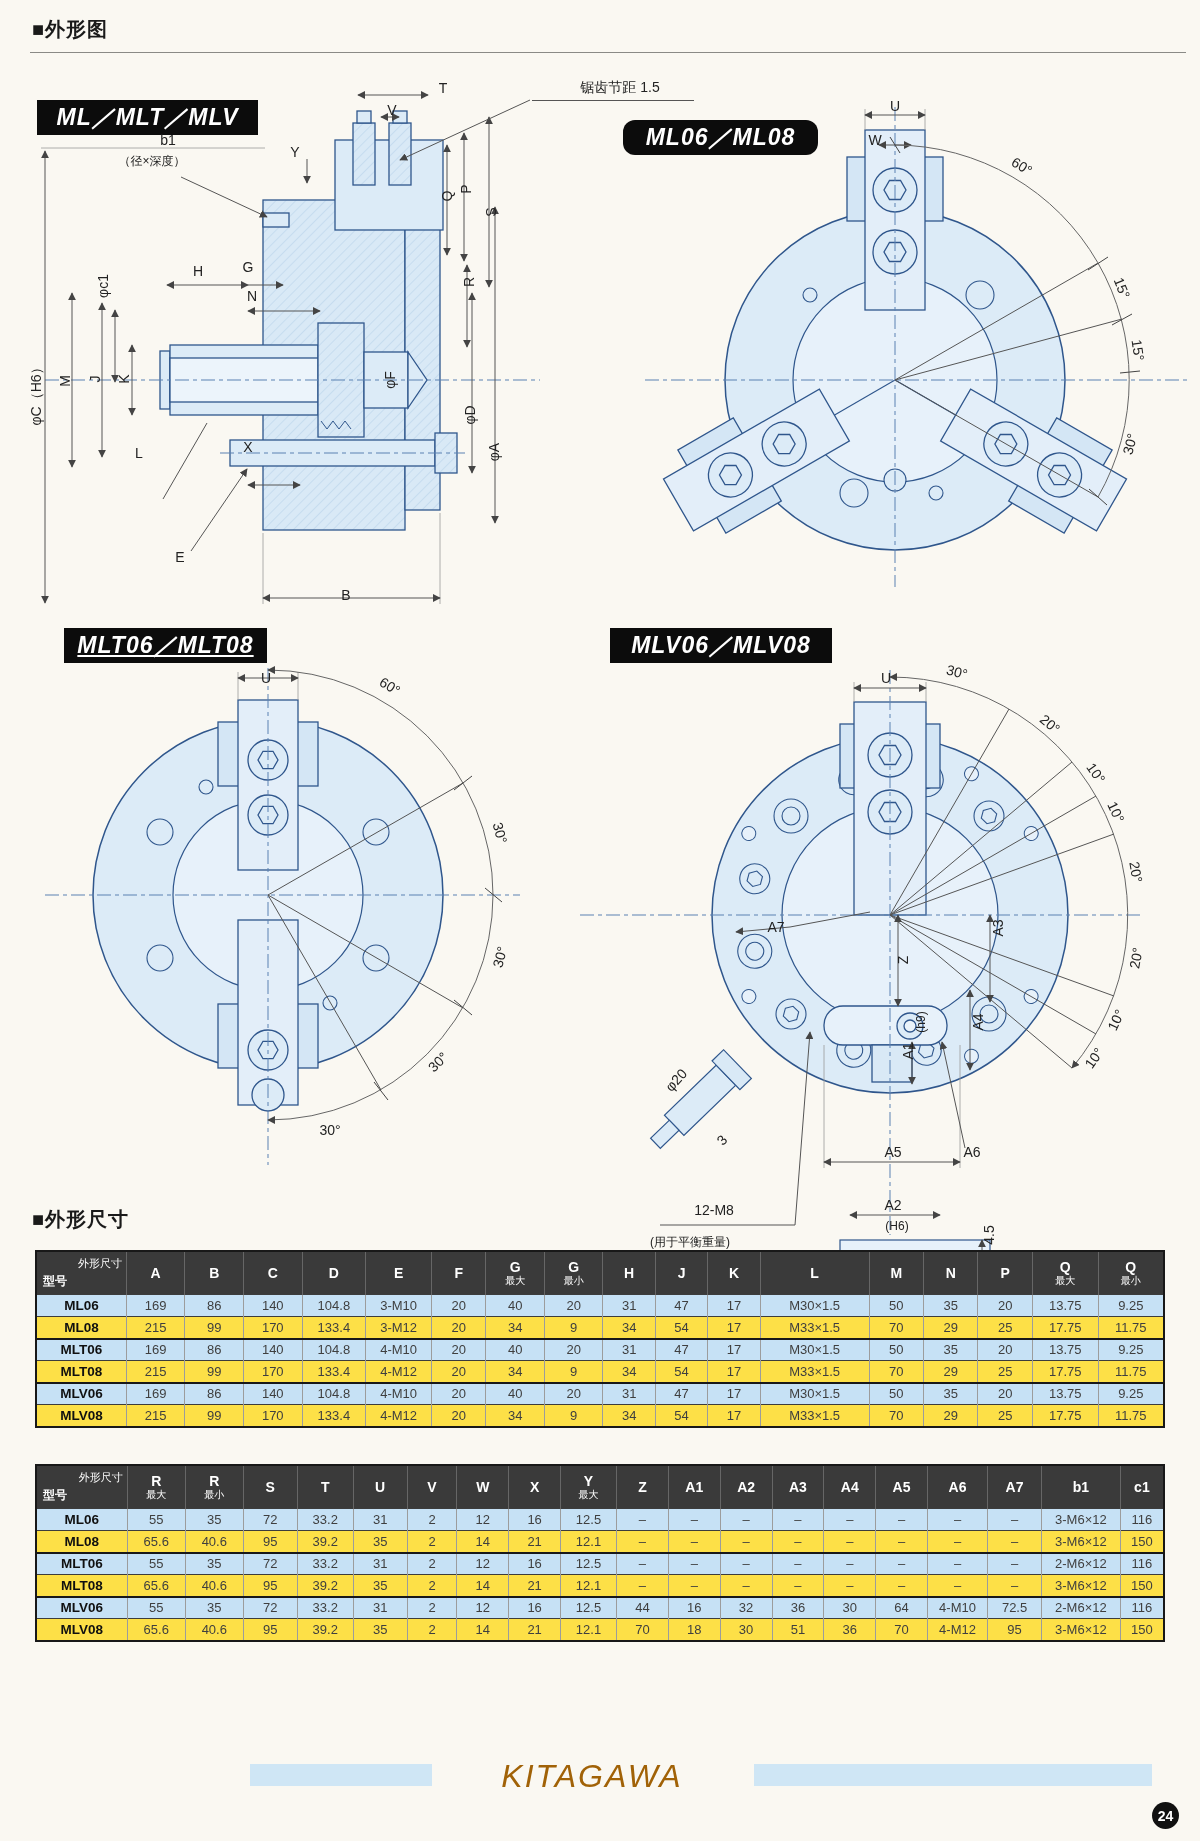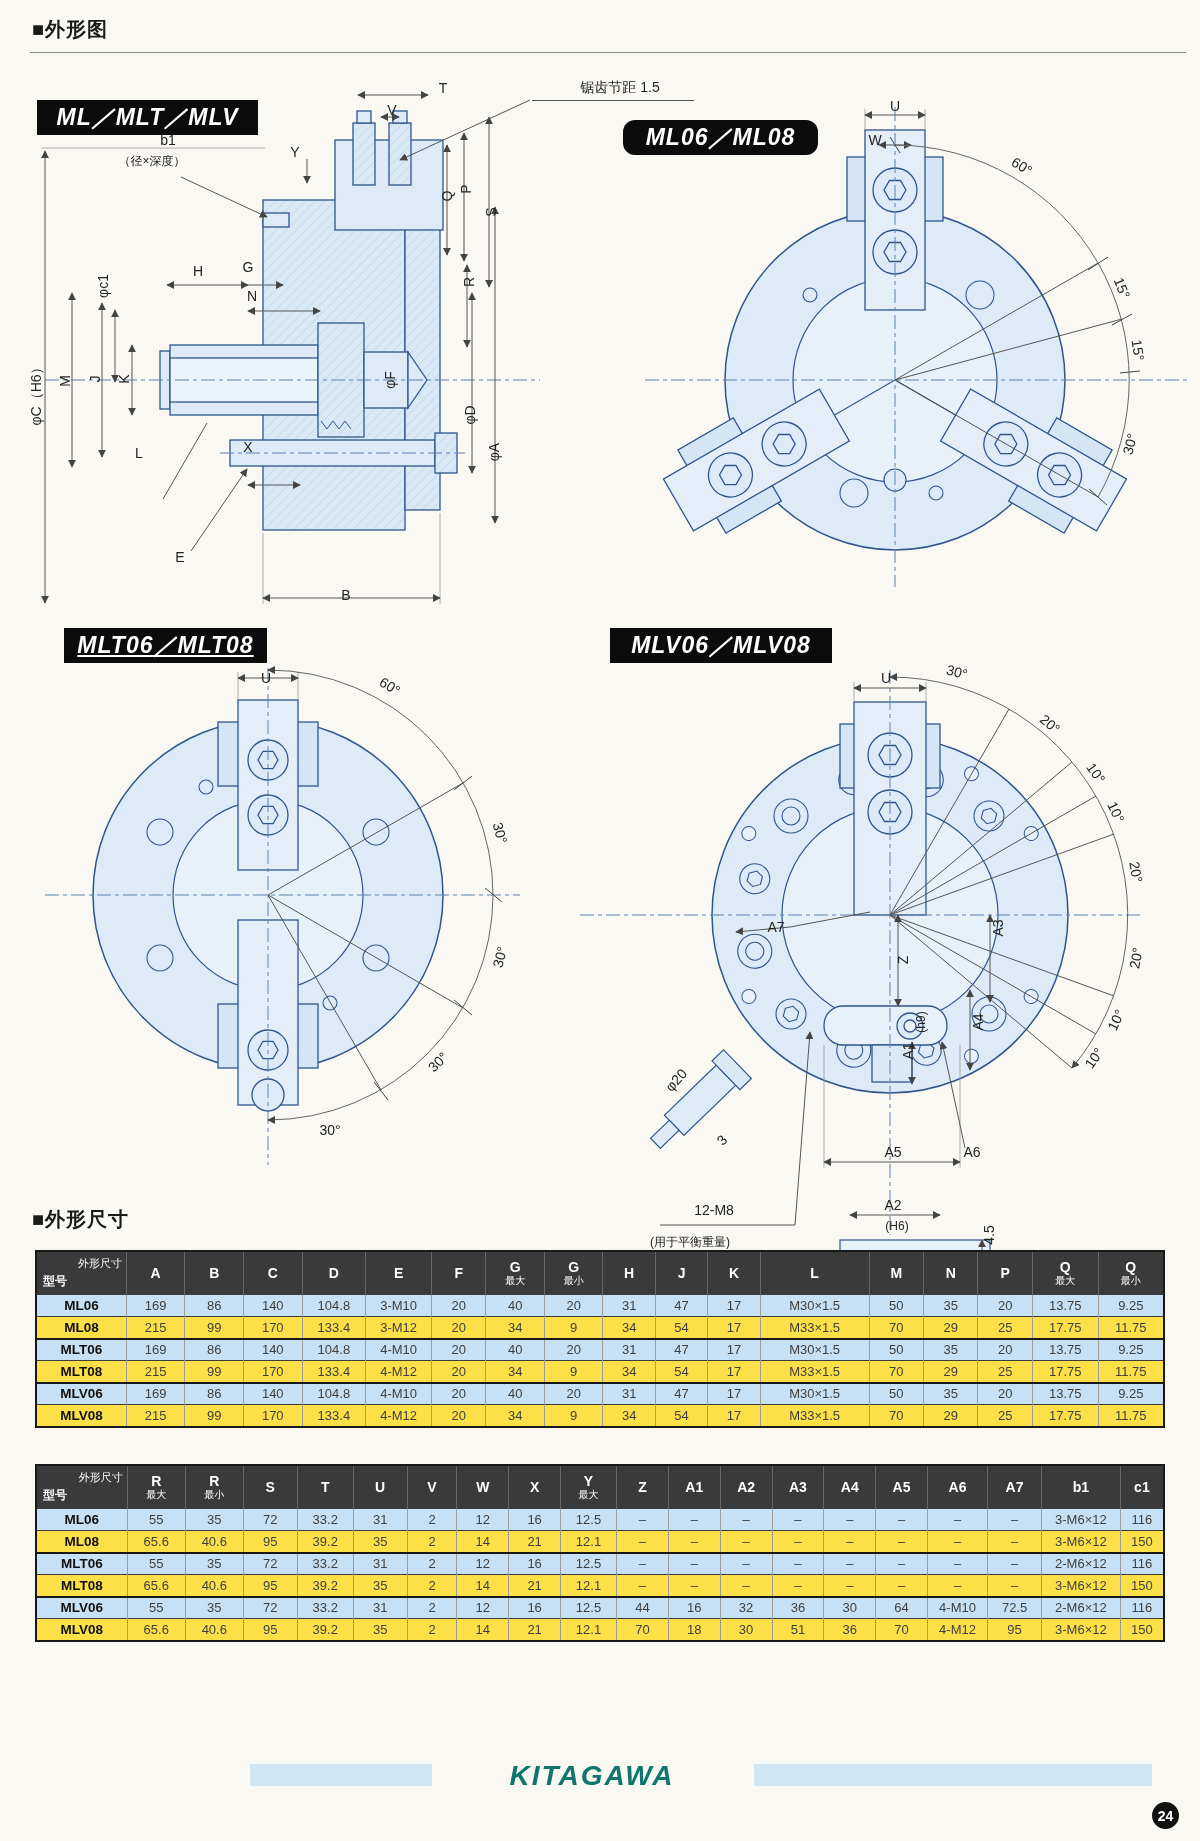--- a/index.html
+++ b/index.html
@@ -25,21 +25,21 @@
   .dim-table tbody tr{border-top:1px solid #3c3c3c;}
   .dim-table tbody tr.grp{border-top:2px solid #181818;}
   .dim-table{border:2px solid #181818;}
   .dim-table tbody th.model{font-weight:bold;color:#101010;font-size:13.5px;}
   .corner{position:relative;background:
       linear-gradient(to bottom right,#3a3a3a 48.6%,#c9c9c9 48.6%,#c9c9c9 51%,#3a3a3a 51%);}
   .corner .ct{position:absolute;top:4px;right:4px;font-size:11px;font-weight:normal;}
   .corner .cb{position:absolute;bottom:4px;left:6px;font-size:12px;font-weight:bold;}
   
   .logo-bar{position:absolute;height:22px;background:#cfe6f5;z-index:3;}
-  .logo-text{position:absolute;font-size:28px;font-weight:700;font-style:italic;color:#0f766e;
+  .logo-text{position:absolute;font-size:32px;font-weight:400;font-style:italic;color:#a16207;
              letter-spacing:2px;transform:translate(-50%,-50%);}
   .page-num{position:absolute;width:27px;height:27px;border-radius:50%;background:#111;color:#fff;
             font-size:14px;font-weight:bold;display:flex;align-items:center;justify-content:center;}
 </style>
 </head>
 <body>
 
 <div class="page">
 
   <div class="sec-title" style="left:32px;top:16px;">■外形图</div>

